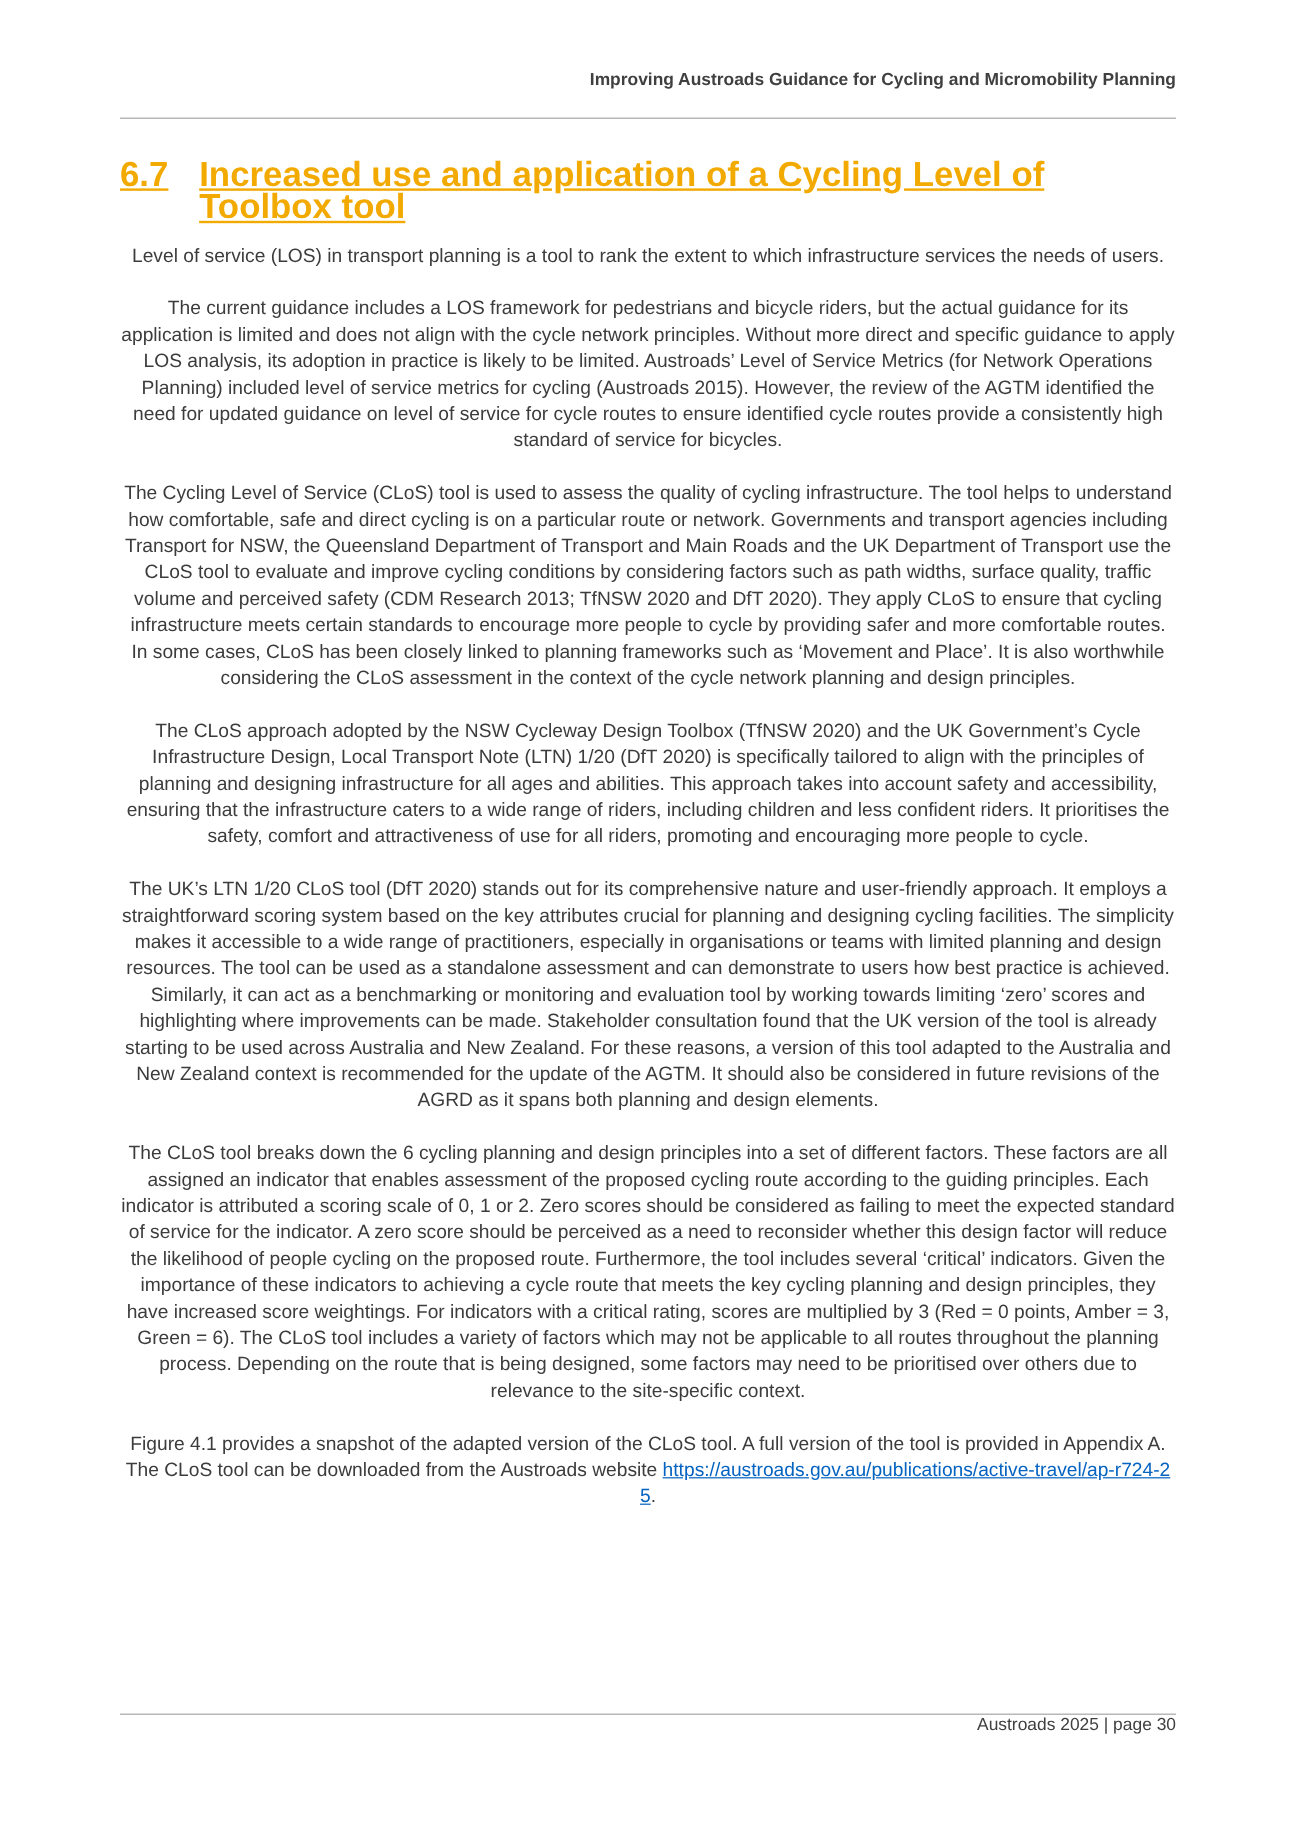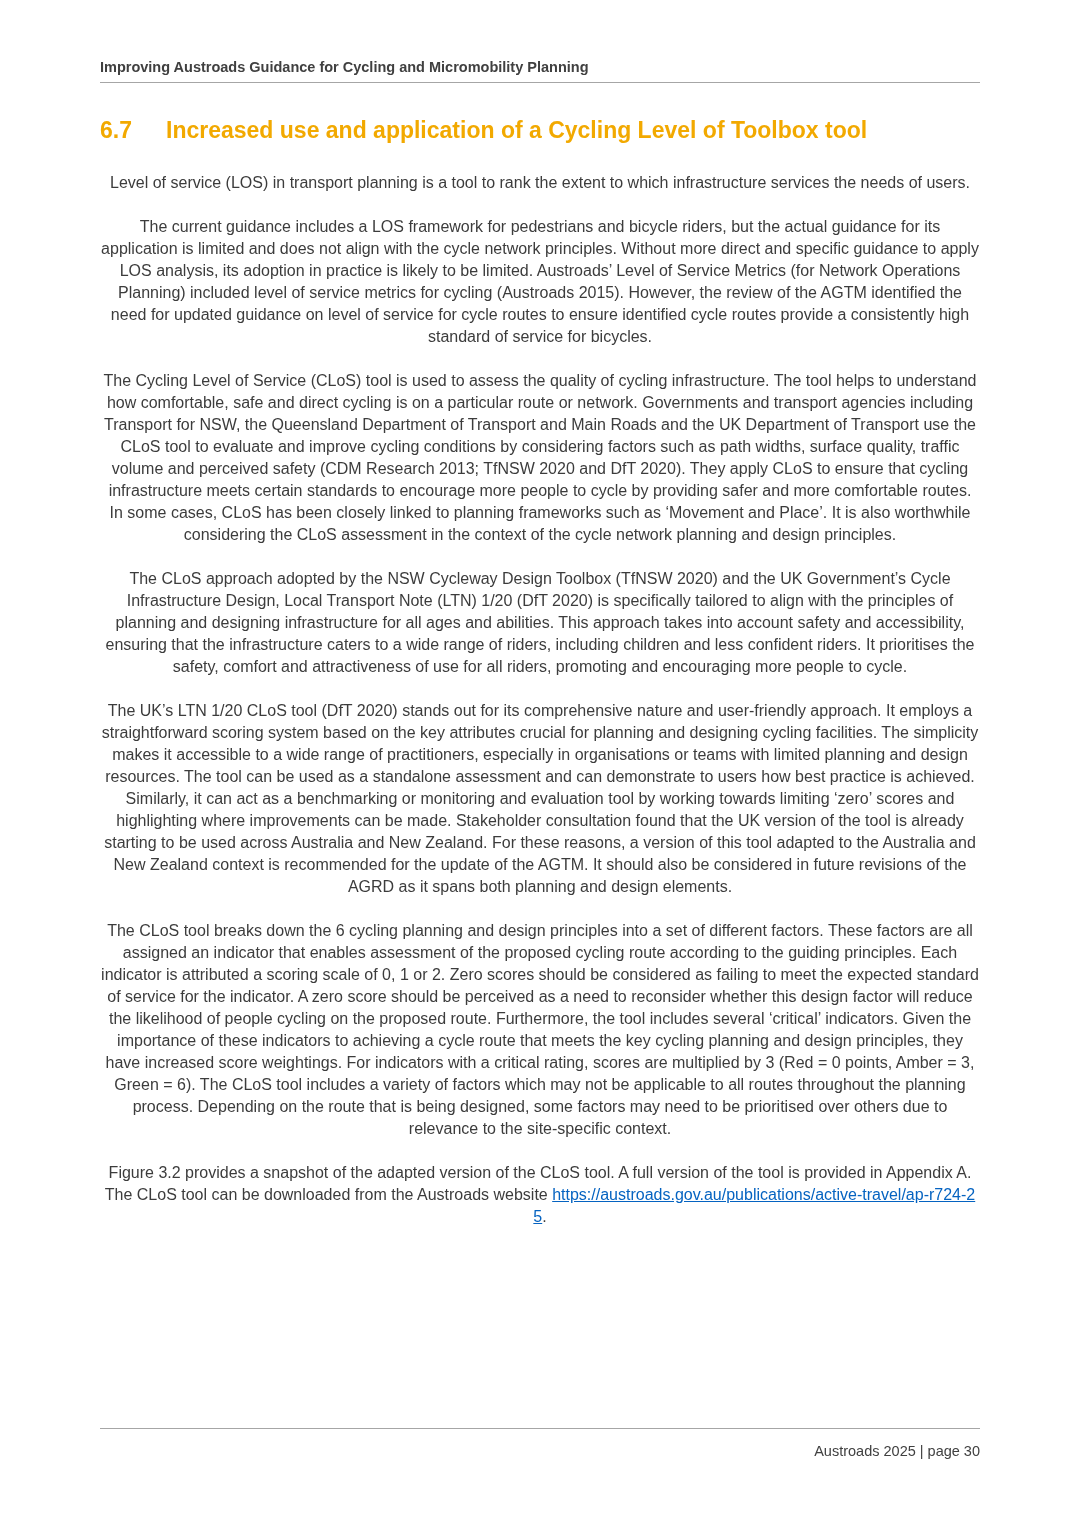--- a/index.html
+++ b/index.html
@@ -13,37 +13,39 @@
     overflow: hidden;
   }
   .page {
     position: relative;
     width: 1080px;
     height: 1526px;
     padding: 58px 100px 0 100px;
     background: #ffffff;
   }
   .page-header {
+    text-align: right;
     border-bottom: 1px solid var(--rule, #a6a6a6);
-    padding-bottom: 6px;
+    padding-bottom: 22px;
   }
   .running-title {
     font-size: 14.5px;
     line-height: 18px;
     font-weight: bold;
     color: #404040;
   }
   .section-heading {
     display: flex;
     margin-top: 34px;
-    margin-bottom: 28px;
-    font-size: 23px;
+    margin-bottom: 16px;
+    font-size: 29px;
     line-height: 27px;
     font-weight: bold;
     color: var(--heading, #f2a900);
+    text-decoration: underline;
   }
   .section-number {
     flex: none;
     width: 66px;
   }
   .section-title { flex: 1; }
   .body-copy { width: 880px; }
   .para {
     font-size: 16px;
     line-height: 22px;
@@ -56,21 +58,20 @@
     text-decoration: underline;
     word-break: break-all;
     cursor: pointer;
   }
   .page-footer {
     position: absolute;
     left: 100px;
     right: 100px;
     top: 1428px;
     border-top: 1px solid var(--rule, #a6a6a6);
-    padding-top: 13px;
     text-align: right;
   }
   .footer-text {
     font-size: 14.5px;
     line-height: 18px;
     color: #404040;
   }
 </style>
 </head>
 <body>
@@ -86,20 +87,20 @@
     <span class="section-title">Increased use and application of a Cycling Level of Toolbox tool</span>
   </h1>
 
   <main class="body-copy">
     <p class="para">Level of service (LOS) in transport planning is a tool to rank the extent to which infrastructure services the needs of users.</p>
     <p class="para">The current guidance includes a LOS framework for pedestrians and bicycle riders, but the actual guidance for its application is limited and does not align with the cycle network principles. Without more direct and specific guidance to apply LOS analysis, its adoption in practice is likely to be limited. Austroads’ Level of Service Metrics (for Network Operations Planning) included level of service metrics for cycling (Austroads 2015). However, the review of the AGTM identified the need for updated guidance on level of service for cycle routes to ensure identified cycle routes provide a consistently high standard of service for bicycles.</p>
     <p class="para">The Cycling Level of Service (CLoS) tool is used to assess the quality of cycling infrastructure. The tool helps to understand how comfortable, safe and direct cycling is on a particular route or network. Governments and transport agencies including Transport for NSW, the Queensland Department of Transport and Main Roads and the UK Department of Transport use the CLoS tool to evaluate and improve cycling conditions by considering factors such as path widths, surface quality, traffic volume and perceived safety (CDM Research 2013; TfNSW 2020 and DfT 2020). They apply CLoS to ensure that cycling infrastructure meets certain standards to encourage more people to cycle by providing safer and more comfortable routes. In some cases, CLoS has been closely linked to planning frameworks such as ‘Movement and Place’. It is also worthwhile considering the CLoS assessment in the context of the cycle network planning and design principles.</p>
     <p class="para">The CLoS approach adopted by the NSW Cycleway Design Toolbox (TfNSW 2020) and the UK Government’s Cycle Infrastructure Design, Local Transport Note (LTN) 1/20 (DfT 2020) is specifically tailored to align with the principles of planning and designing infrastructure for all ages and abilities. This approach takes into account safety and accessibility, ensuring that the infrastructure caters to a wide range of riders, including children and less confident riders. It prioritises the safety, comfort and attractiveness of use for all riders, promoting and encouraging more people to cycle.</p>
     <p class="para">The UK’s LTN 1/20 CLoS tool (DfT 2020) stands out for its comprehensive nature and user-friendly approach. It employs a straightforward scoring system based on the key attributes crucial for planning and designing cycling facilities. The simplicity makes it accessible to a wide range of practitioners, especially in organisations or teams with limited planning and design resources. The tool can be used as a standalone assessment and can demonstrate to users how best practice is achieved. Similarly, it can act as a benchmarking or monitoring and evaluation tool by working towards limiting ‘zero’ scores and highlighting where improvements can be made. Stakeholder consultation found that the UK version of the tool is already starting to be used across Australia and New Zealand. For these reasons, a version of this tool adapted to the Australia and New Zealand context is recommended for the update of the AGTM. It should also be considered in future revisions of the AGRD as it spans both planning and design elements.</p>
     <p class="para">The CLoS tool breaks down the 6 cycling planning and design principles into a set of different factors. These factors are all assigned an indicator that enables assessment of the proposed cycling route according to the guiding principles. Each indicator is attributed a scoring scale of 0, 1 or 2. Zero scores should be considered as failing to meet the expected standard of service for the indicator. A zero score should be perceived as a need to reconsider whether this design factor will reduce the likelihood of people cycling on the proposed route. Furthermore, the tool includes several ‘critical’ indicators. Given the importance of these indicators to achieving a cycle route that meets the key cycling planning and design principles, they have increased score weightings. For indicators with a critical rating, scores are multiplied by 3 (Red = 0 points, Amber = 3, Green = 6). The CLoS tool includes a variety of factors which may not be applicable to all routes throughout the planning process. Depending on the route that is being designed, some factors may need to be prioritised over others due to relevance to the site-specific context.</p>
-    <p class="para"><span>Figure 3.2 provides a snapshot of the adapted version of the CLoS tool. A full version of the tool is provided in Appendix A. The CLoS tool can be downloaded from the Austroads website </span><a href="#" class="doc-link">https://austroads.gov.au/publications/active-travel/ap-r724-25</a><span>.</span></p>
+    <p class="para"><span>Figure 4.1 provides a snapshot of the adapted version of the CLoS tool. A full version of the tool is provided in Appendix A. The CLoS tool can be downloaded from the Austroads website </span><a href="#" class="doc-link">https://austroads.gov.au/publications/active-travel/ap-r724-25</a><span>.</span></p>
   </main>
 
   <footer class="page-footer">
     <div class="footer-text">Austroads 2025 | page 30</div>
   </footer>
 
 </div>
 
 </body></html>

